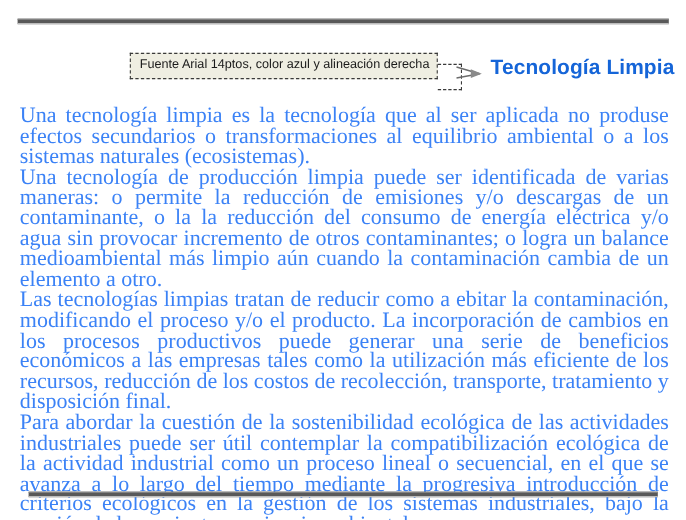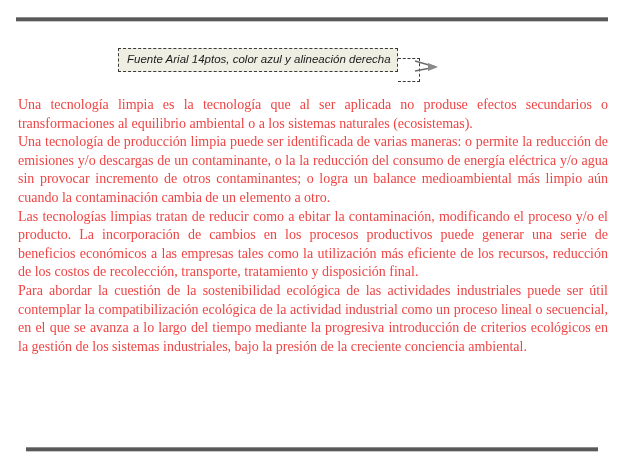--- a/index.html
+++ b/index.html
@@ -40,21 +40,20 @@
     top: 447px;
   }
 
   
   .header {
     position: absolute;
     left: 0;
     top: 44px;
     width: 520px;
     height: 42px;
-    font-style: italic;
   }
 
   .callout {
     position: absolute;
     left: 118px;
     top: 4px;
     width: 280px;
     height: 24px;
     background: #efeee2;
     border: 1px dashed #3a3a3a;
@@ -109,23 +108,23 @@
     position: absolute;
     left: 18px;
     top: 96px;
     width: 590px;
   }
   .body-copy p {
     margin: 0;
     text-align: justify;
     text-justify: inter-word;
     font-family: "Liberation Serif", "DejaVu Serif", serif;
-    font-size: 14px;
+    font-size: 20px;
     line-height: 18.6px;
-    color: #ef4444;
+    color: #3b82f6;
   }
 </style>
 </head>
 <body>
 
 <div class="page">
 
   <div class="rule rule-top"></div>
 
   <div class="header">
@@ -137,20 +136,21 @@
     <div class="callout-tail"></div>
 
     <span class="leader-arrow">
       <svg width="30" height="16" viewBox="0 0 30 16" xmlns="http://www.w3.org/2000/svg">
         <path d="M1 3 L22 9" stroke="#6b6b6b" stroke-width="1.4" fill="none"></path>
         <path d="M1 13 L22 9" stroke="#6b6b6b" stroke-width="1.4" fill="none"></path>
         <path d="M14 5 L24 9 L14 13 Z" fill="#8a8a8a"></path>
       </svg>
     </span>
 
+    <div class="title">Tecnología Limpia</div>
   </div>
 
   <div class="body-copy">
     <p>Una tecnología limpia es la tecnología que al ser aplicada no produse efectos secundarios o transformaciones al equilibrio ambiental o a los sistemas naturales (ecosistemas).</p>
     <p>Una tecnología de producción limpia puede ser identificada de varias maneras: o permite la reducción de emisiones y/o descargas de un contaminante, o la la reducción del consumo de energía eléctrica y/o agua sin provocar incremento de otros contaminantes; o logra un balance medioambiental más limpio aún cuando la contaminación cambia de un elemento a otro.</p>
     <p>Las tecnologías limpias tratan de reducir como a ebitar la contaminación, modificando el proceso y/o el producto. La incorporación de cambios en los procesos productivos puede generar una serie de beneficios económicos a las empresas tales como la utilización más eficiente de los recursos, reducción de los costos de recolección, transporte, tratamiento y disposición final.</p>
     <p>Para abordar la cuestión de la sostenibilidad ecológica de las actividades industriales puede ser útil contemplar la compatibilización ecológica de la actividad industrial como un proceso lineal o secuencial, en el que se avanza a lo largo del tiempo mediante la progresiva introducción de criterios ecológicos en la gestión de los sistemas industriales, bajo la presión de la creciente conciencia ambiental.</p>
   </div>
 
   <div class="rule rule-bottom"></div>

